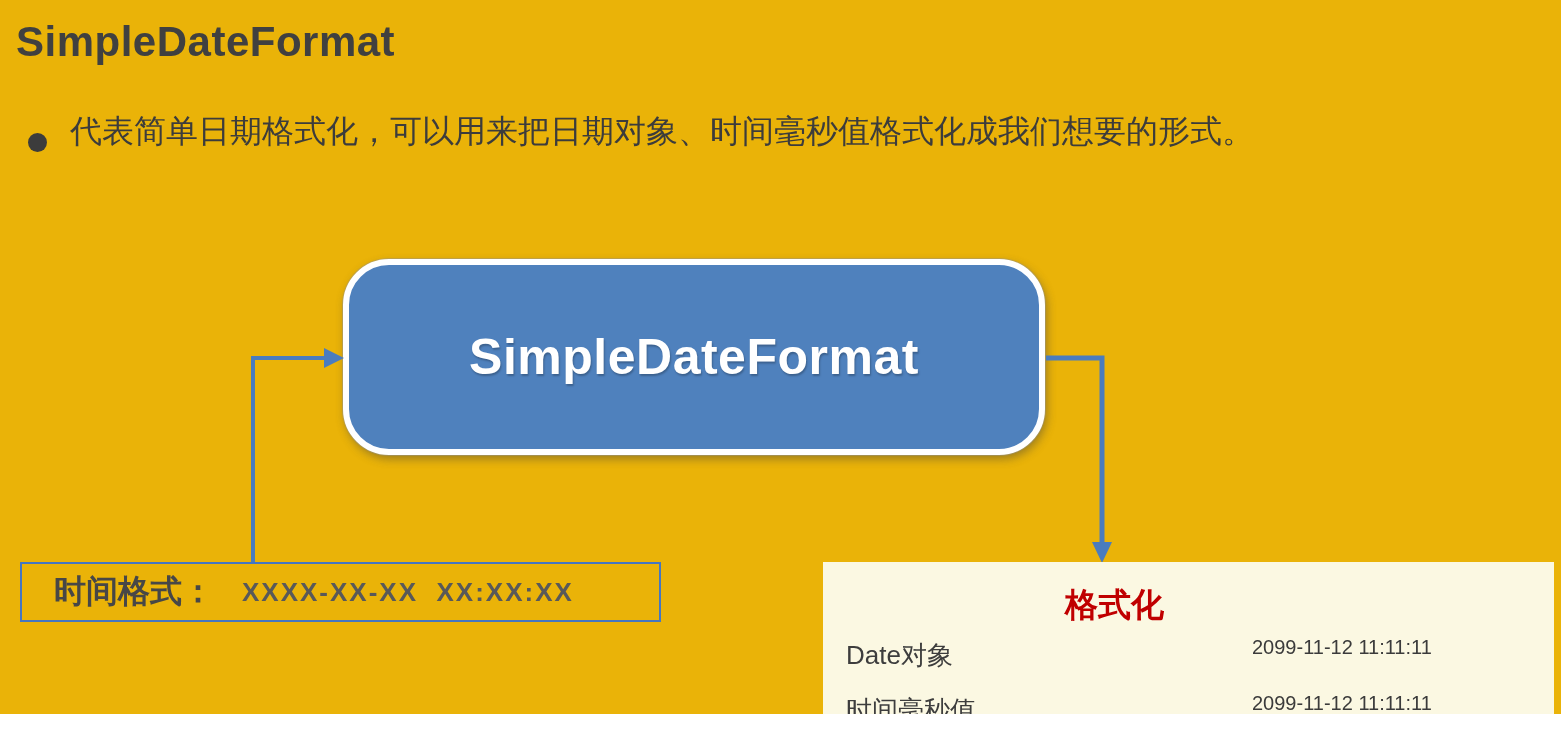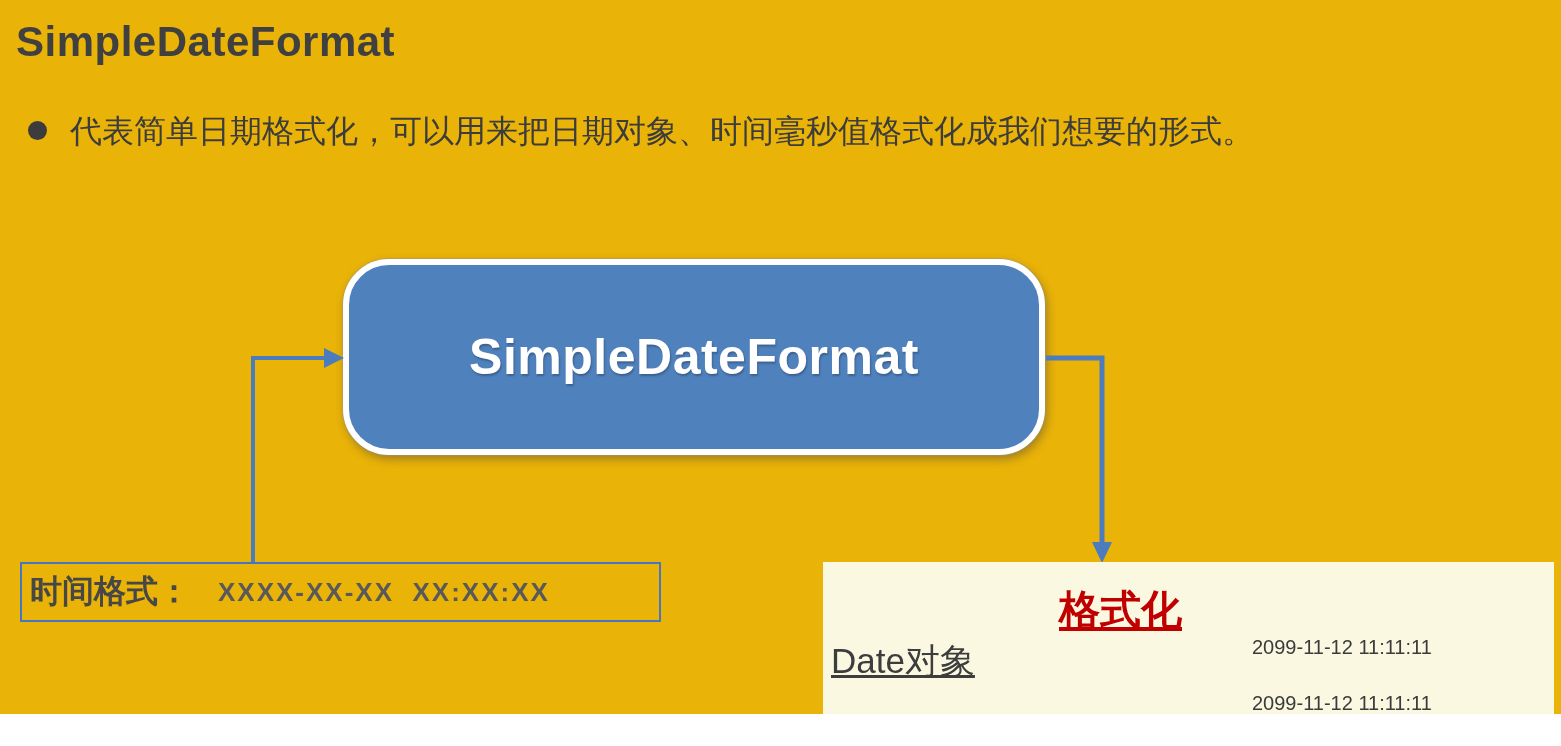--- a/index.html
+++ b/index.html
@@ -24,21 +24,21 @@
     font-size: 42px;
     font-weight: bold;
     color: #404040;
     letter-spacing: 0.5px;
   }
   .bullet-item {
     position: absolute;
     left: 28px;
     top: 110px;
     display: flex;
-    align-items: flex-start;
+    align-items: flex-end;
   }
   .bullet-dot {
     width: 19px;
     height: 19px;
     border-radius: 50%;
     background: #3c3c3c;
     margin-top: 11px;
     flex: 0 0 auto;
   }
   .bullet-text {
@@ -88,21 +88,21 @@
     position: absolute;
     left: 20px;
     top: 562px;
     width: 641px;
     height: 60px;
     box-sizing: border-box;
     border: 2px solid #4576C2;
     background: transparent;
     display: flex;
     align-items: center;
-    padding-left: 8px;
+    padding-left: 32px;
   }
   .pattern-label {
     font-size: 32px;
     font-weight: bold;
     color: #474747;
     white-space: pre;
   }
   .pattern-value {
     margin-left: 28px;
     font-size: 26px;
@@ -116,34 +116,32 @@
   .result-box {
     position: absolute;
     left: 823px;
     top: 562px;
     width: 731px;
     height: 179px;
     background: #FBF8E2;
   }
   .result-heading {
     position: absolute;
-    left: 236px;
+    left: 242px;
     top: 21px;
-    font-size: 41px;
+    font-size: 33px;
     font-weight: bold;
     color: #C00000;
-    text-decoration: underline;
   }
   .result-row-label {
     position: absolute;
-    left: 8px;
-    font-size: 35px;
+    left: 23px;
+    font-size: 26px;
     color: #3d3d3d;
     white-space: nowrap;
-    text-decoration: underline;
   }
   .result-row-value {
     position: absolute;
     left: 429px;
     font-size: 20px;
     color: #3b3b3b;
     white-space: nowrap;
   }
   .row1-label { top: 76px; }
   .row1-value { top: 74px; }
@@ -185,16 +183,17 @@
     <span class="pattern-label">时间格式：</span>
     <span class="pattern-value">XXXX-XX-XX  XX:XX:XX</span>
   </div>
 
   <div class="result-box">
     <div class="result-heading">格式化</div>
 
     <div class="result-row-label row1-label">Date对象</div>
     <div class="result-row-value row1-value">2099-11-12 11:11:11</div>
 
+    <div class="result-row-label row2-label">时间毫秒值</div>
     <div class="result-row-value row2-value">2099-11-12 11:11:11</div>
   </div>
 
 </div>
 
 </body></html>

